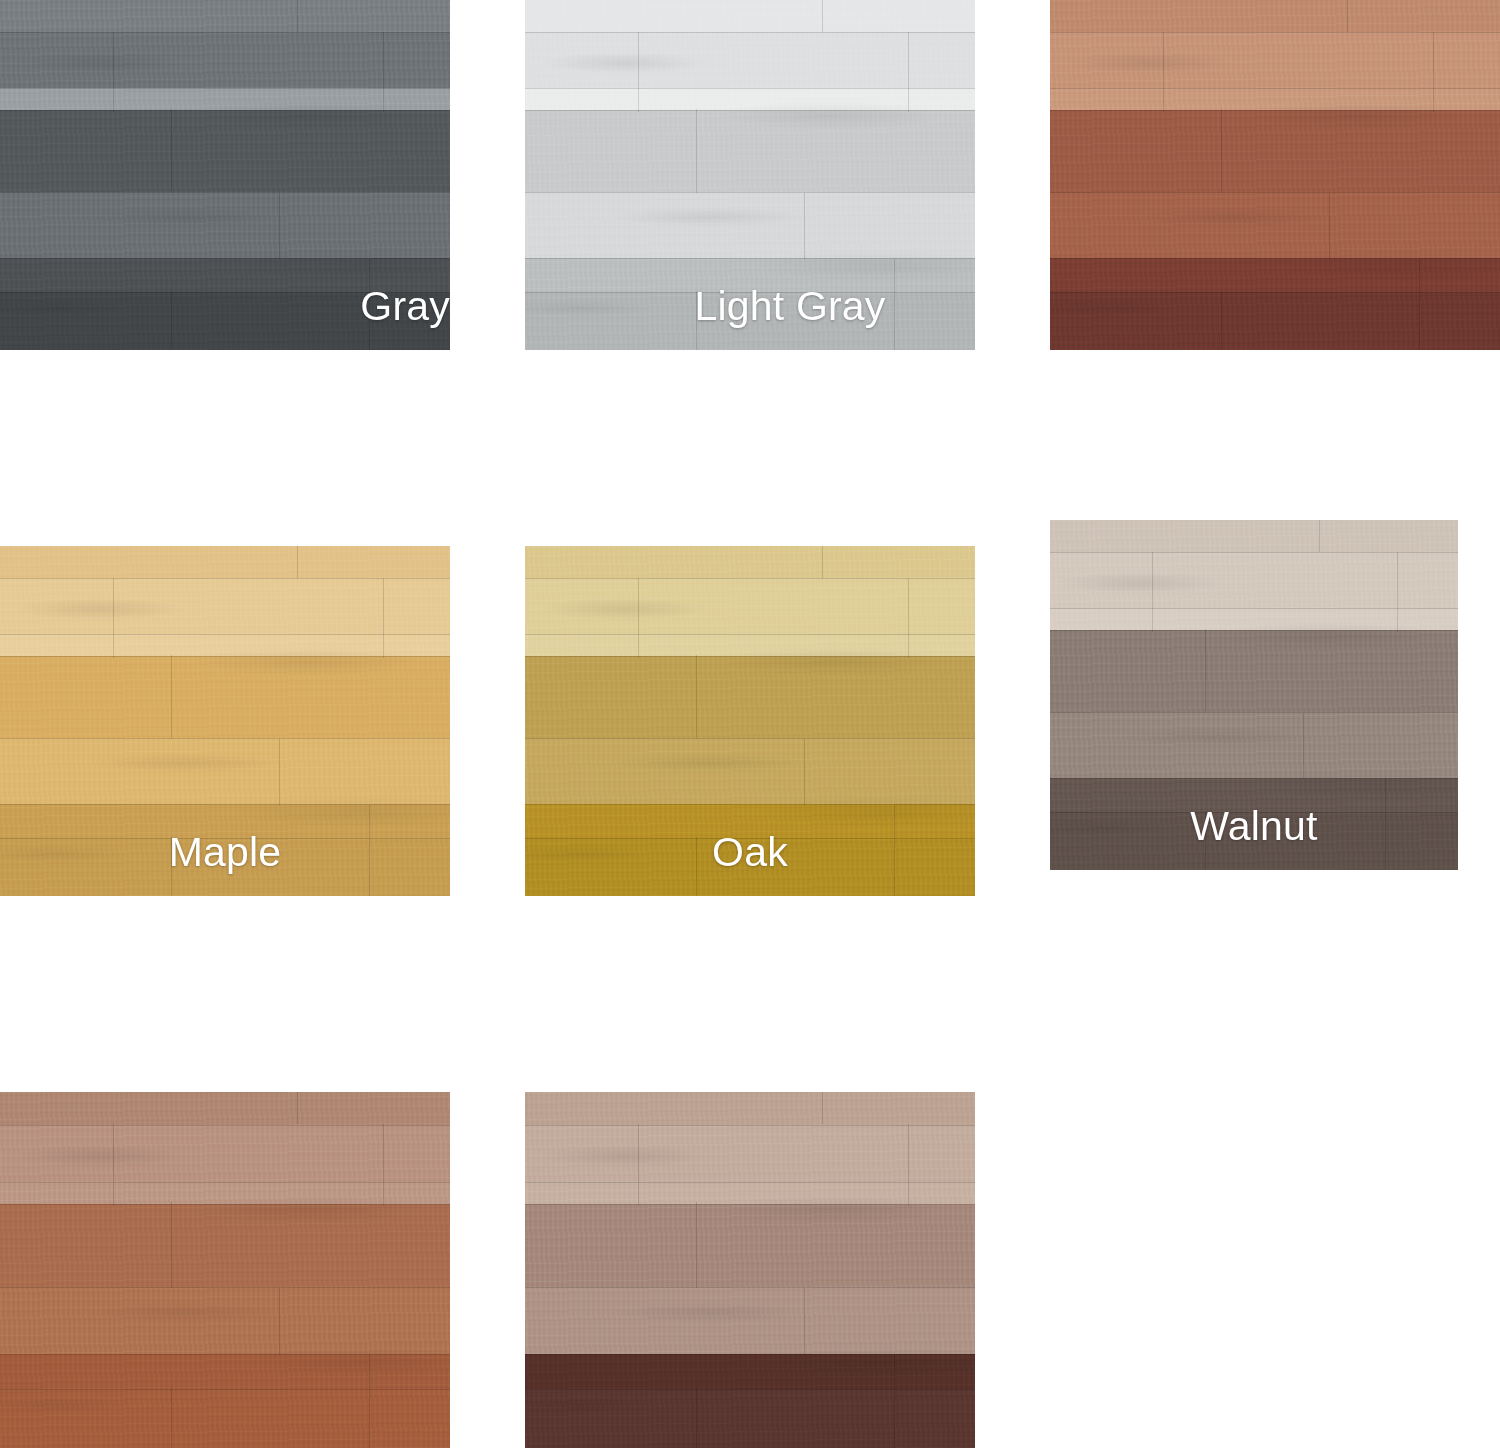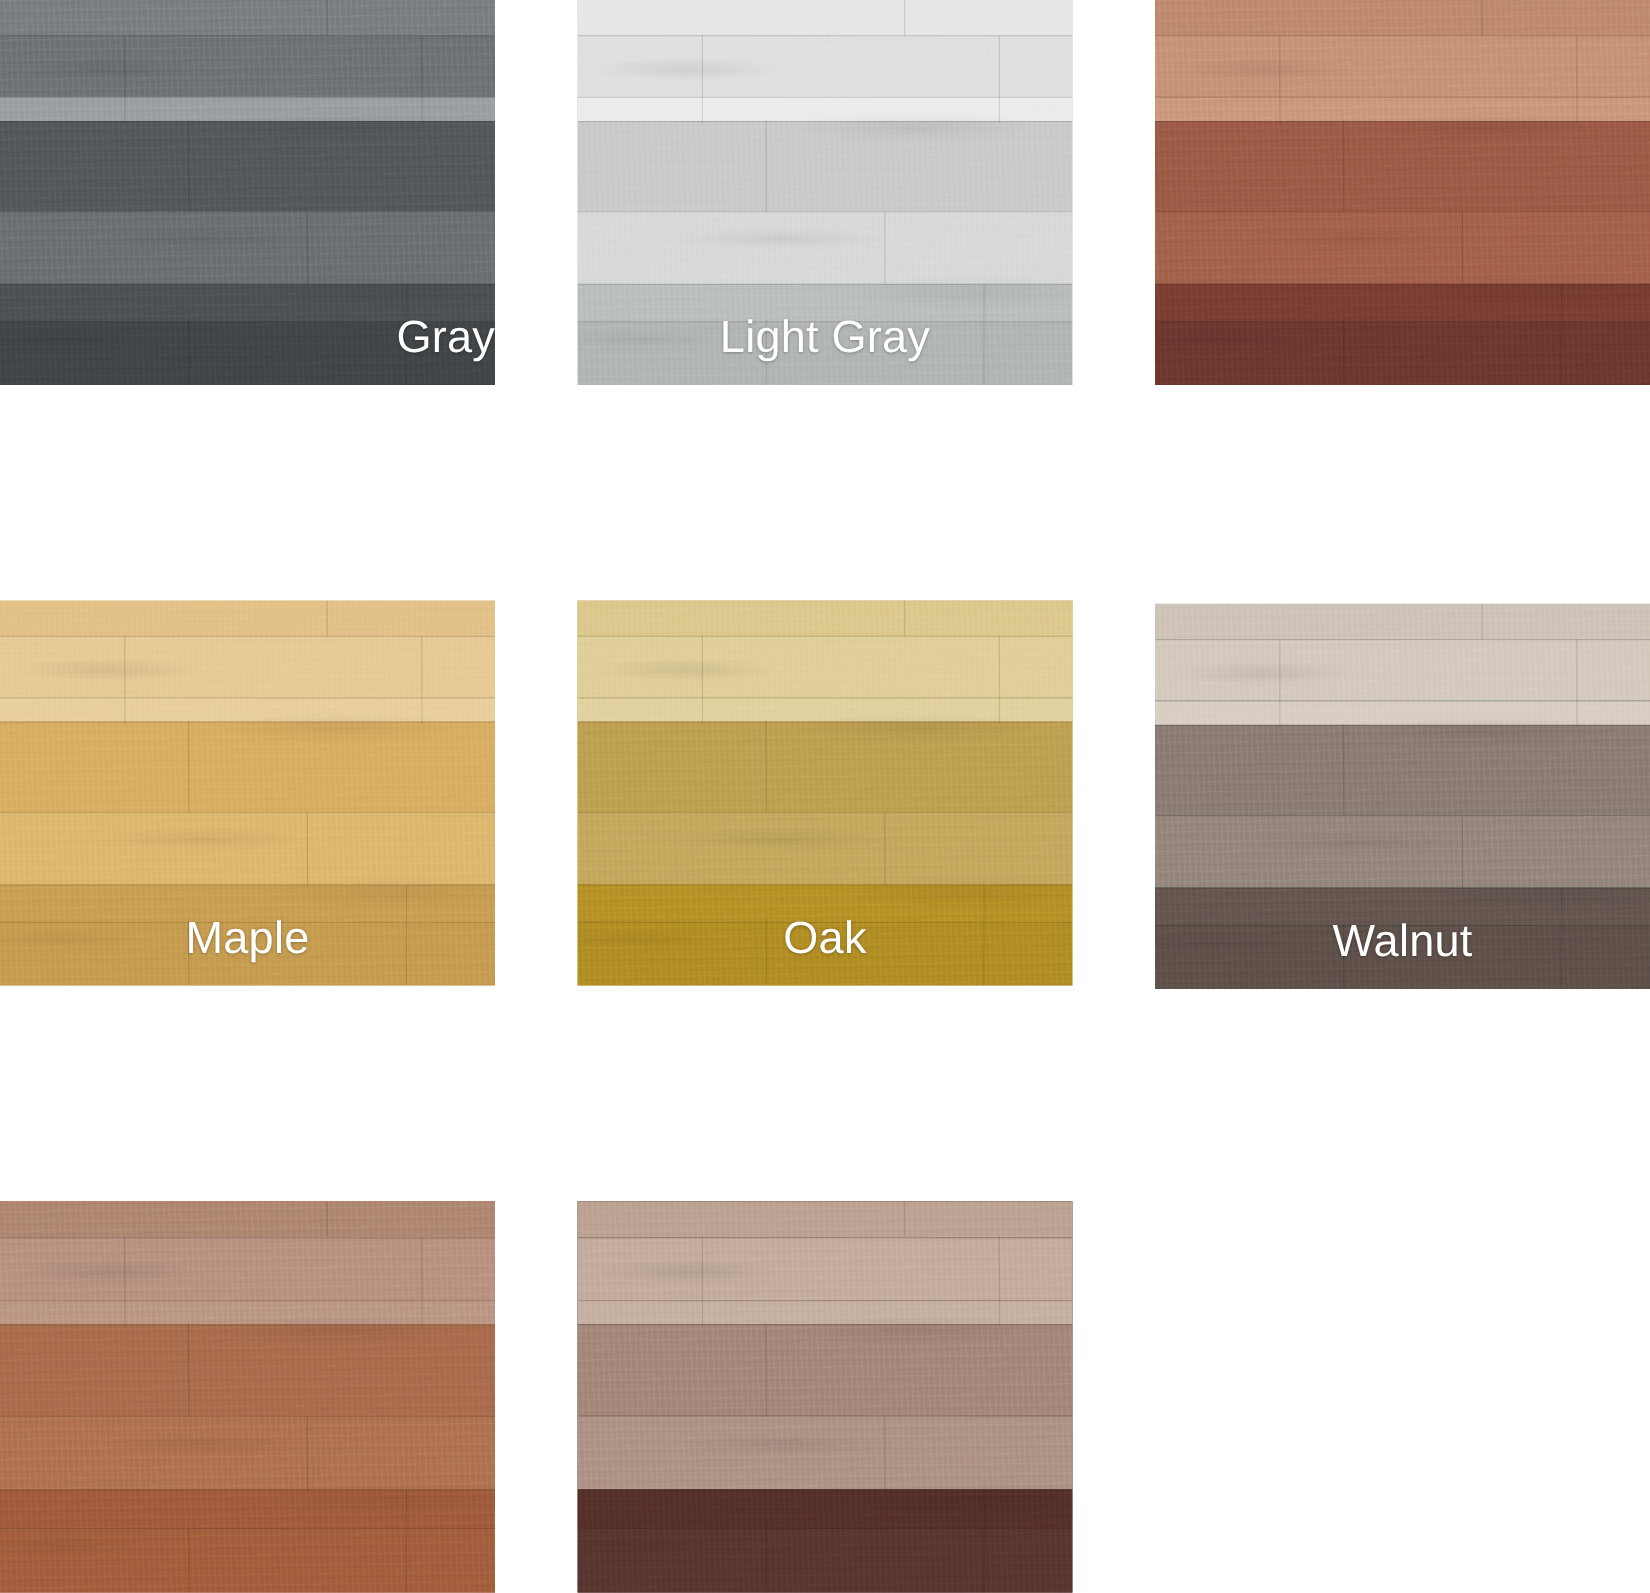--- a/index.html
+++ b/index.html
@@ -159,21 +159,21 @@
       <div class="seam" style="top: 192px;"></div>
       <div class="seam" style="top: 258px;"></div>
       <div class="seam" style="top: 292px;"></div>
       <div class="vjoint" style="left: 66%; top: 0%; height: 9%;"></div>
       <div class="vjoint" style="left: 25%; top: 9%; height: 23%;"></div>
       <div class="vjoint" style="left: 85%; top: 9%; height: 23%;"></div>
       <div class="vjoint" style="left: 38%; top: 31%; height: 24%;"></div>
       <div class="vjoint" style="left: 62%; top: 55%; height: 19%;"></div>
       <div class="vjoint" style="left: 82%; top: 74%; height: 26%;"></div>
       <div class="vjoint" style="left: 38%; top: 83%; height: 17%;"></div>
-      <div class="swatch-label" style="top: 282px; color: rgb(255, 255, 255);">Light Gray</div>
+      <div class="swatch-label" style="top: 282px; color: rgb(255, 255, 255); margin-left: 40px;">Light Gray</div>
     </div>
     <div class="swatch" style="left: 1050px; top: 0px; width: 450px; height: 350px; background: rgb(154, 90, 70);">
       <div class="bands">
         <div class="band" style="top: 0px; height: 32px; background: rgb(192, 139, 111);"></div>
         <div class="band" style="top: 32px; height: 56px; background: rgb(200, 149, 121);"></div>
         <div class="band" style="top: 88px; height: 22px; background: rgb(203, 154, 126);"></div>
         <div class="band" style="top: 110px; height: 82px; background: rgb(157, 92, 70);"></div>
         <div class="band" style="top: 192px; height: 66px; background: rgb(165, 99, 76);"></div>
         <div class="band" style="top: 258px; height: 34px; background: rgb(124, 62, 51);"></div>
         <div class="band" style="top: 292px; height: 58px; background: rgb(110, 56, 48);"></div>
@@ -241,21 +241,21 @@
       <div class="seam" style="top: 292px;"></div>
       <div class="vjoint" style="left: 66%; top: 0%; height: 9%;"></div>
       <div class="vjoint" style="left: 25%; top: 9%; height: 23%;"></div>
       <div class="vjoint" style="left: 85%; top: 9%; height: 23%;"></div>
       <div class="vjoint" style="left: 38%; top: 31%; height: 24%;"></div>
       <div class="vjoint" style="left: 62%; top: 55%; height: 19%;"></div>
       <div class="vjoint" style="left: 82%; top: 74%; height: 26%;"></div>
       <div class="vjoint" style="left: 38%; top: 83%; height: 17%;"></div>
       <div class="swatch-label" style="top: 282px; color: rgb(255, 255, 255);">Oak</div>
     </div>
-    <div class="swatch" style="left: 1050px; top: 549px; width: 450px; height: 350px; background: #14532d;">
+    <div class="swatch" style="left: 1050px; top: 520px; width: 408px; height: 350px; background: #8b5cf6;">
       <div class="bands">
         <div class="band" style="top: 0px; height: 32px; background: rgb(207, 196, 185);"></div>
         <div class="band" style="top: 32px; height: 56px; background: rgb(213, 202, 191);"></div>
         <div class="band" style="top: 88px; height: 22px; background: rgb(216, 206, 196);"></div>
         <div class="band" style="top: 110px; height: 82px; background: rgb(140, 125, 118);"></div>
         <div class="band" style="top: 192px; height: 66px; background: rgb(150, 136, 127);"></div>
         <div class="band" style="top: 258px; height: 34px; background: rgb(101, 87, 81);"></div>
         <div class="band" style="top: 292px; height: 58px; background: rgb(95, 81, 75);"></div>
       </div>
       <div class="grain"></div>

